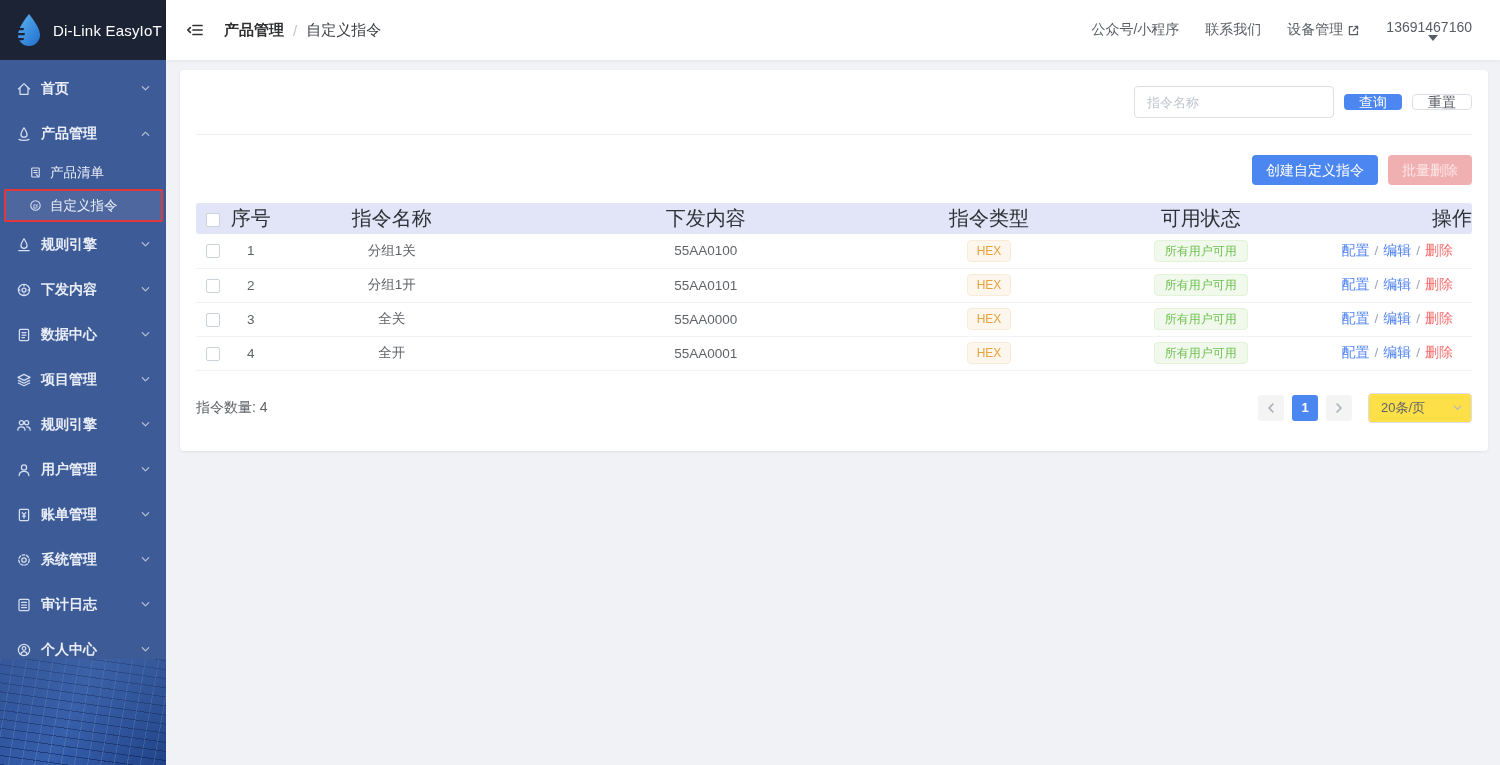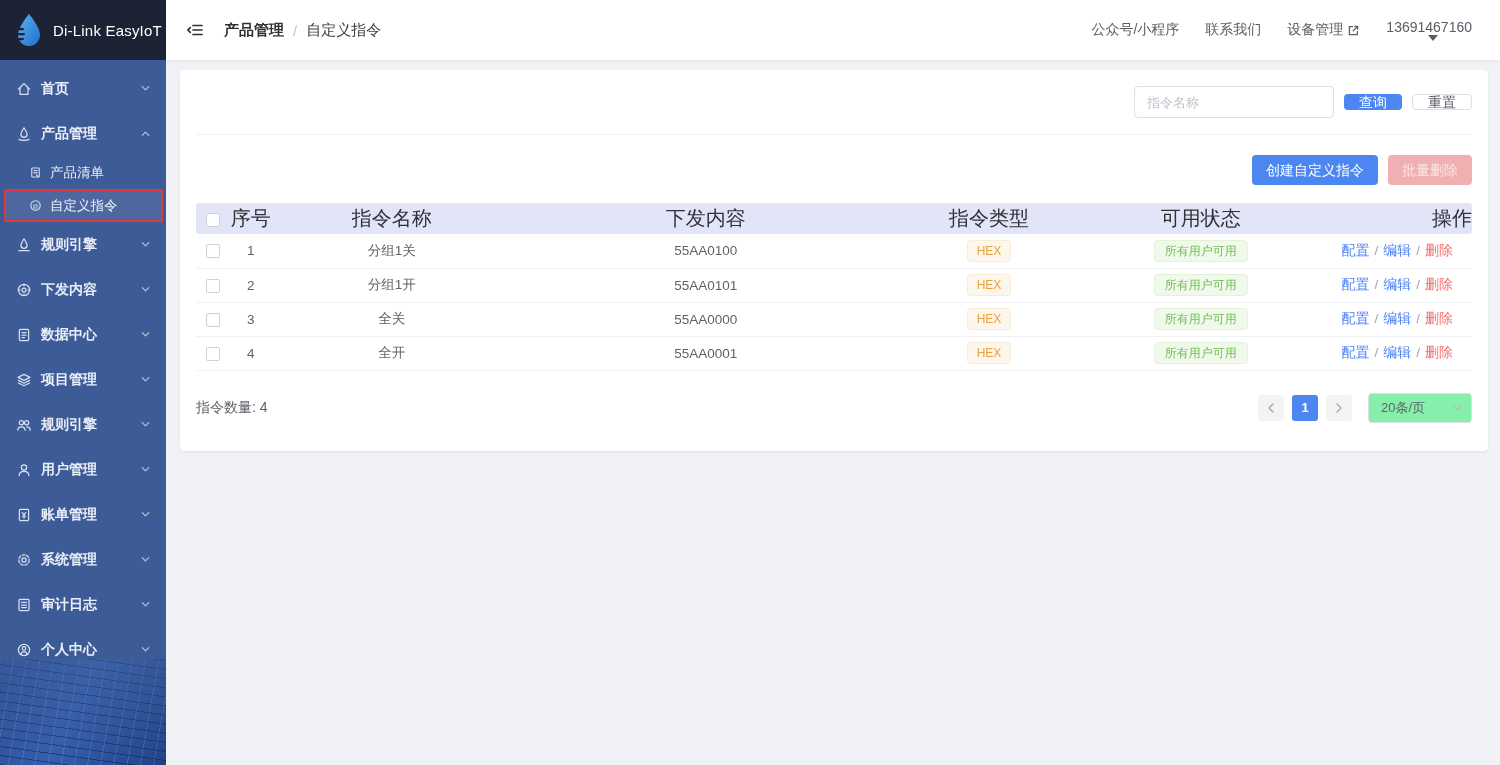--- a/index.html
+++ b/index.html
@@ -68,21 +68,21 @@
   .acts a { text-decoration:none; cursor:pointer; font-size:14px; }
   .act-link { color:#4e82f4; }
   .act-del { color:#f56c6c; }
   .act-sep { color:#9aa6b6; margin:0 5px; }
 
   .foot-row { margin-top:22px; display:flex; align-items:center; }
   .count { color:#5f6368; font-size:14px; }
   .pager { margin-left:auto; display:flex; align-items:center; gap:8px; }
   .pg { width:26px; height:26px; background:#f4f4f5; border:none; border-radius:3px; display:flex; align-items:center; justify-content:center; color:#a9aeb8; cursor:pointer; font-family:inherit; }
   .pg.active { background:#4b86f1; color:#fff; font-size:13px; font-weight:600; }
-  .size-select { width:104px; height:30px; border:1px solid #dcdfe6; border-radius:4px; display:flex; align-items:center; padding:0 8px 0 12px; color:#5f6368; font-size:13px; margin-left:8px; cursor:pointer; background:#86efac; }
+  .size-select { width:104px; height:30px; border:1px solid #dcdfe6; border-radius:4px; display:flex; align-items:center; padding:0 8px 0 12px; color:#5f6368; font-size:13px; margin-left:8px; cursor:pointer; background:#fde047; }
   .sel-chev { margin-left:auto; color:#b6bac2; display:flex; }
 </style>
 </head>
 <body>
 
 <div class="app">
 
   <aside class="sidebar">
     <div class="logo">
       <span class="logo-icon">

